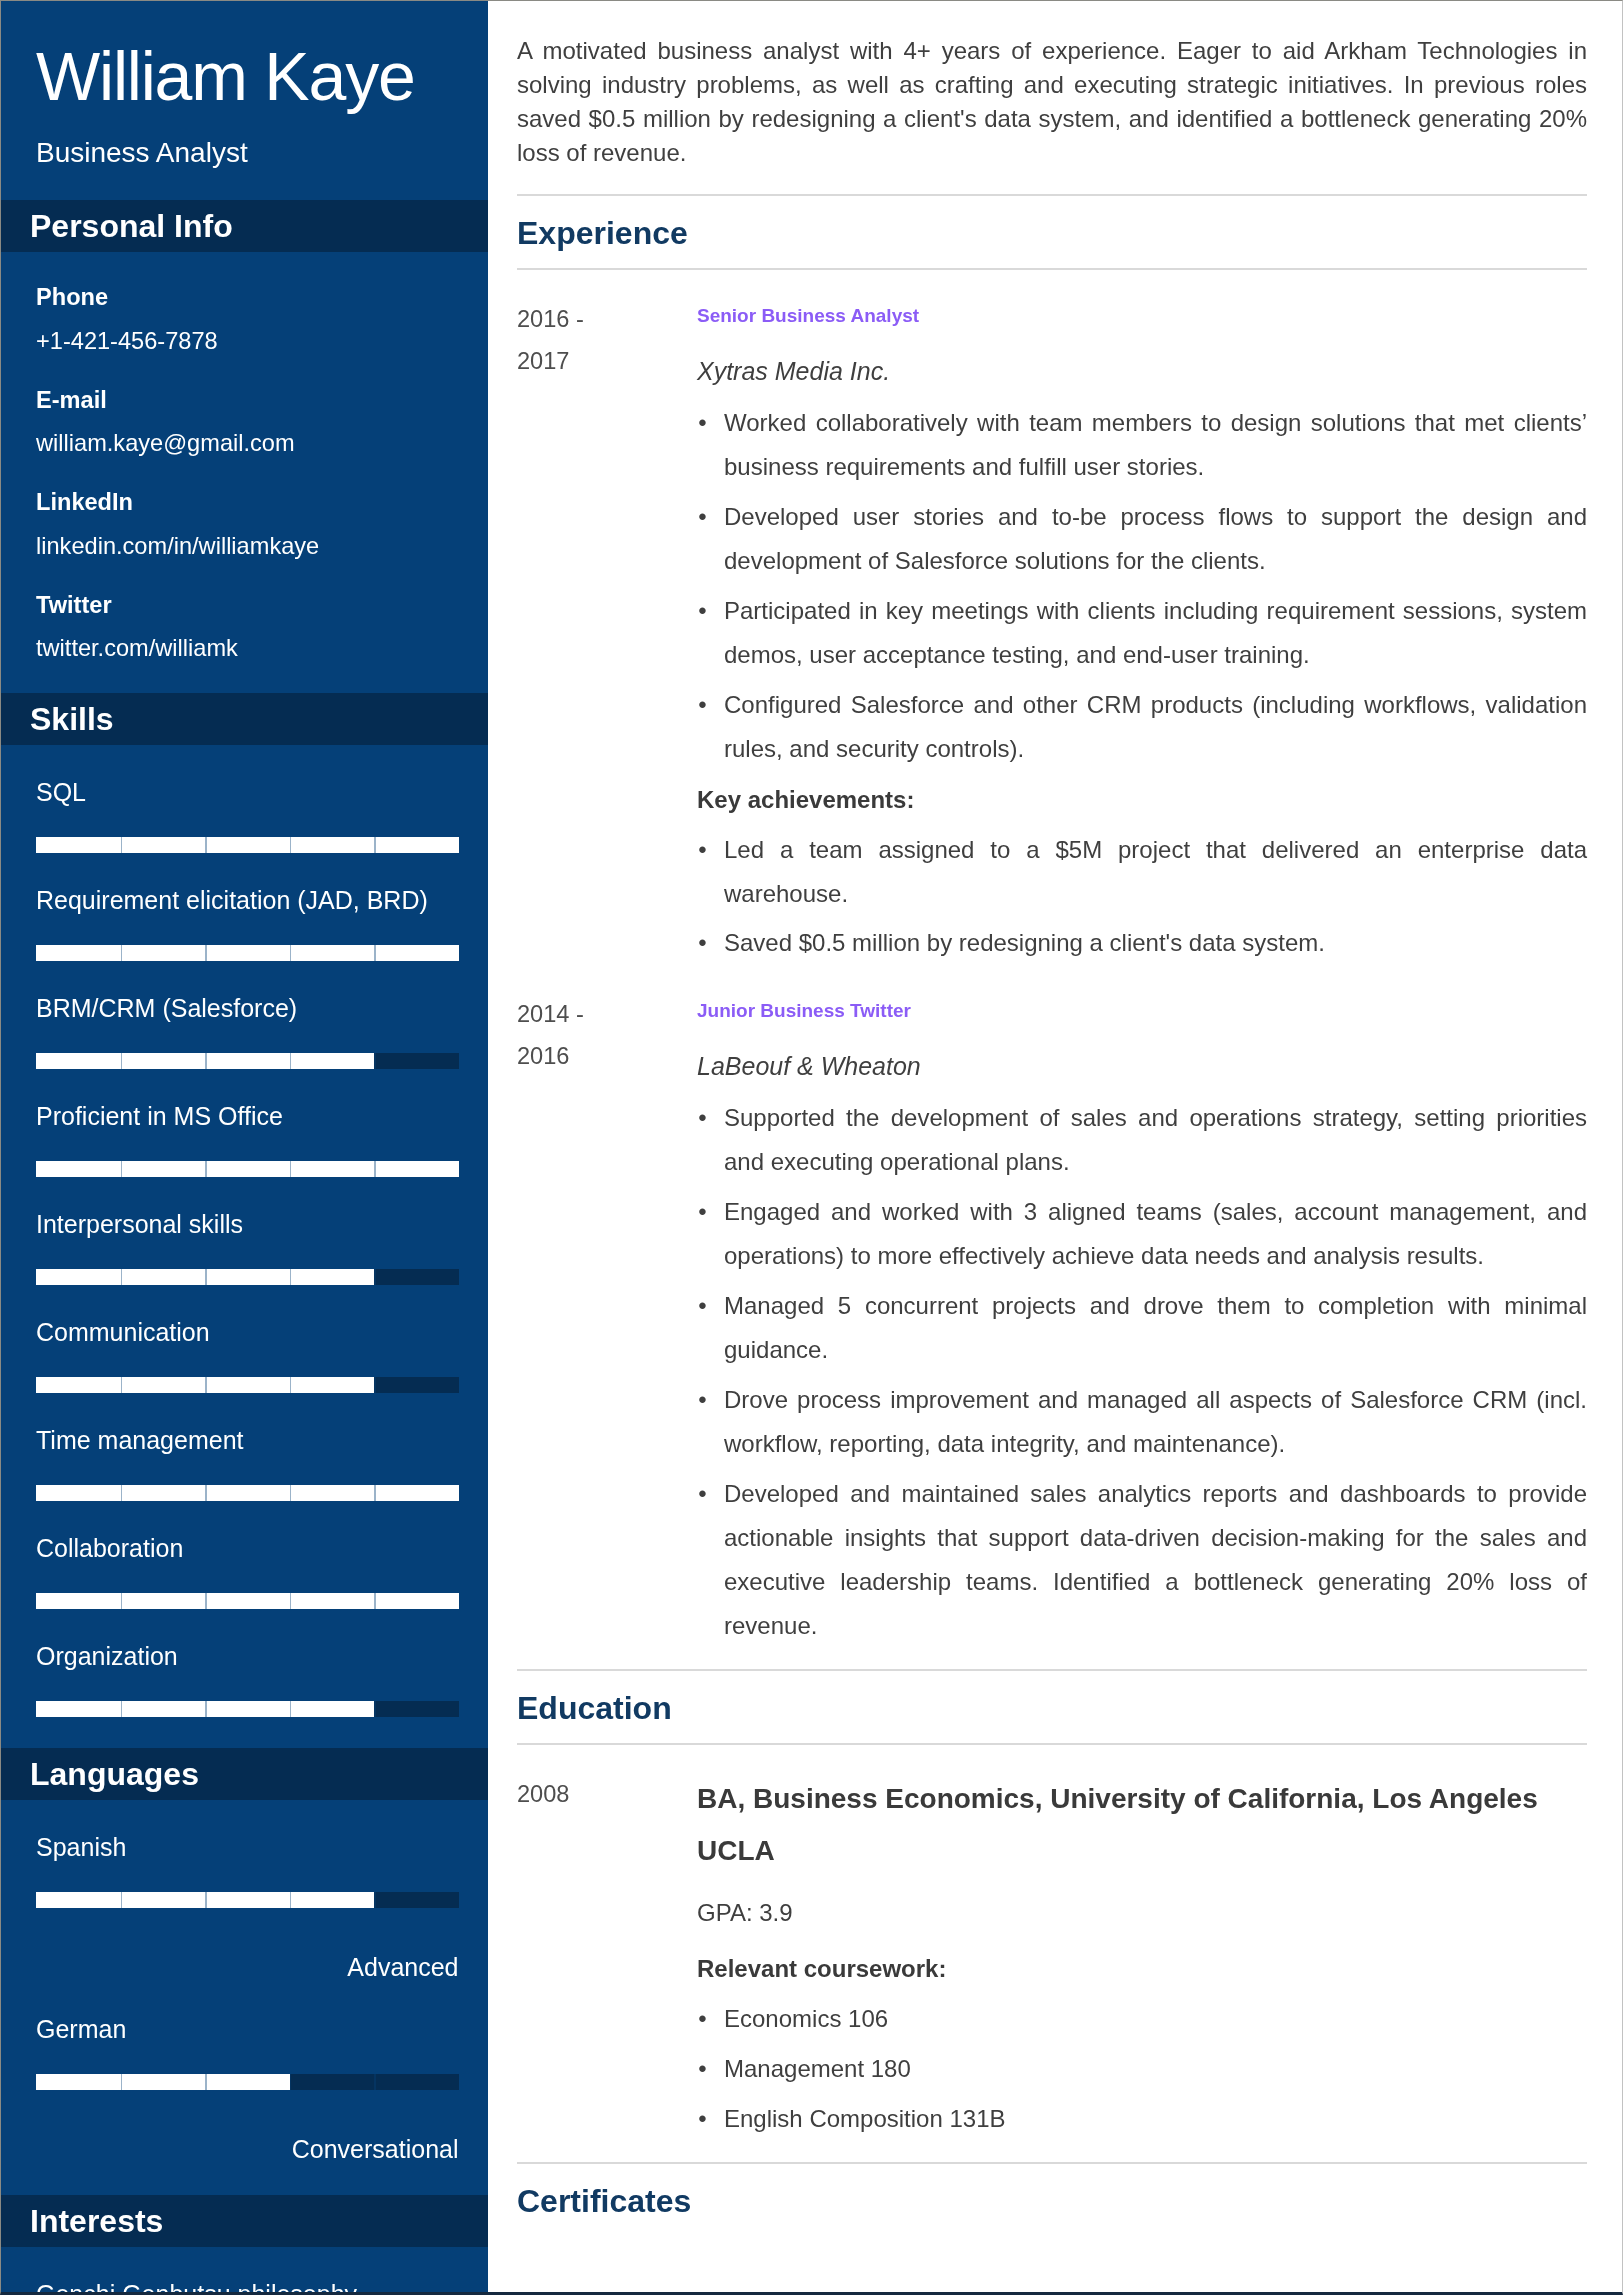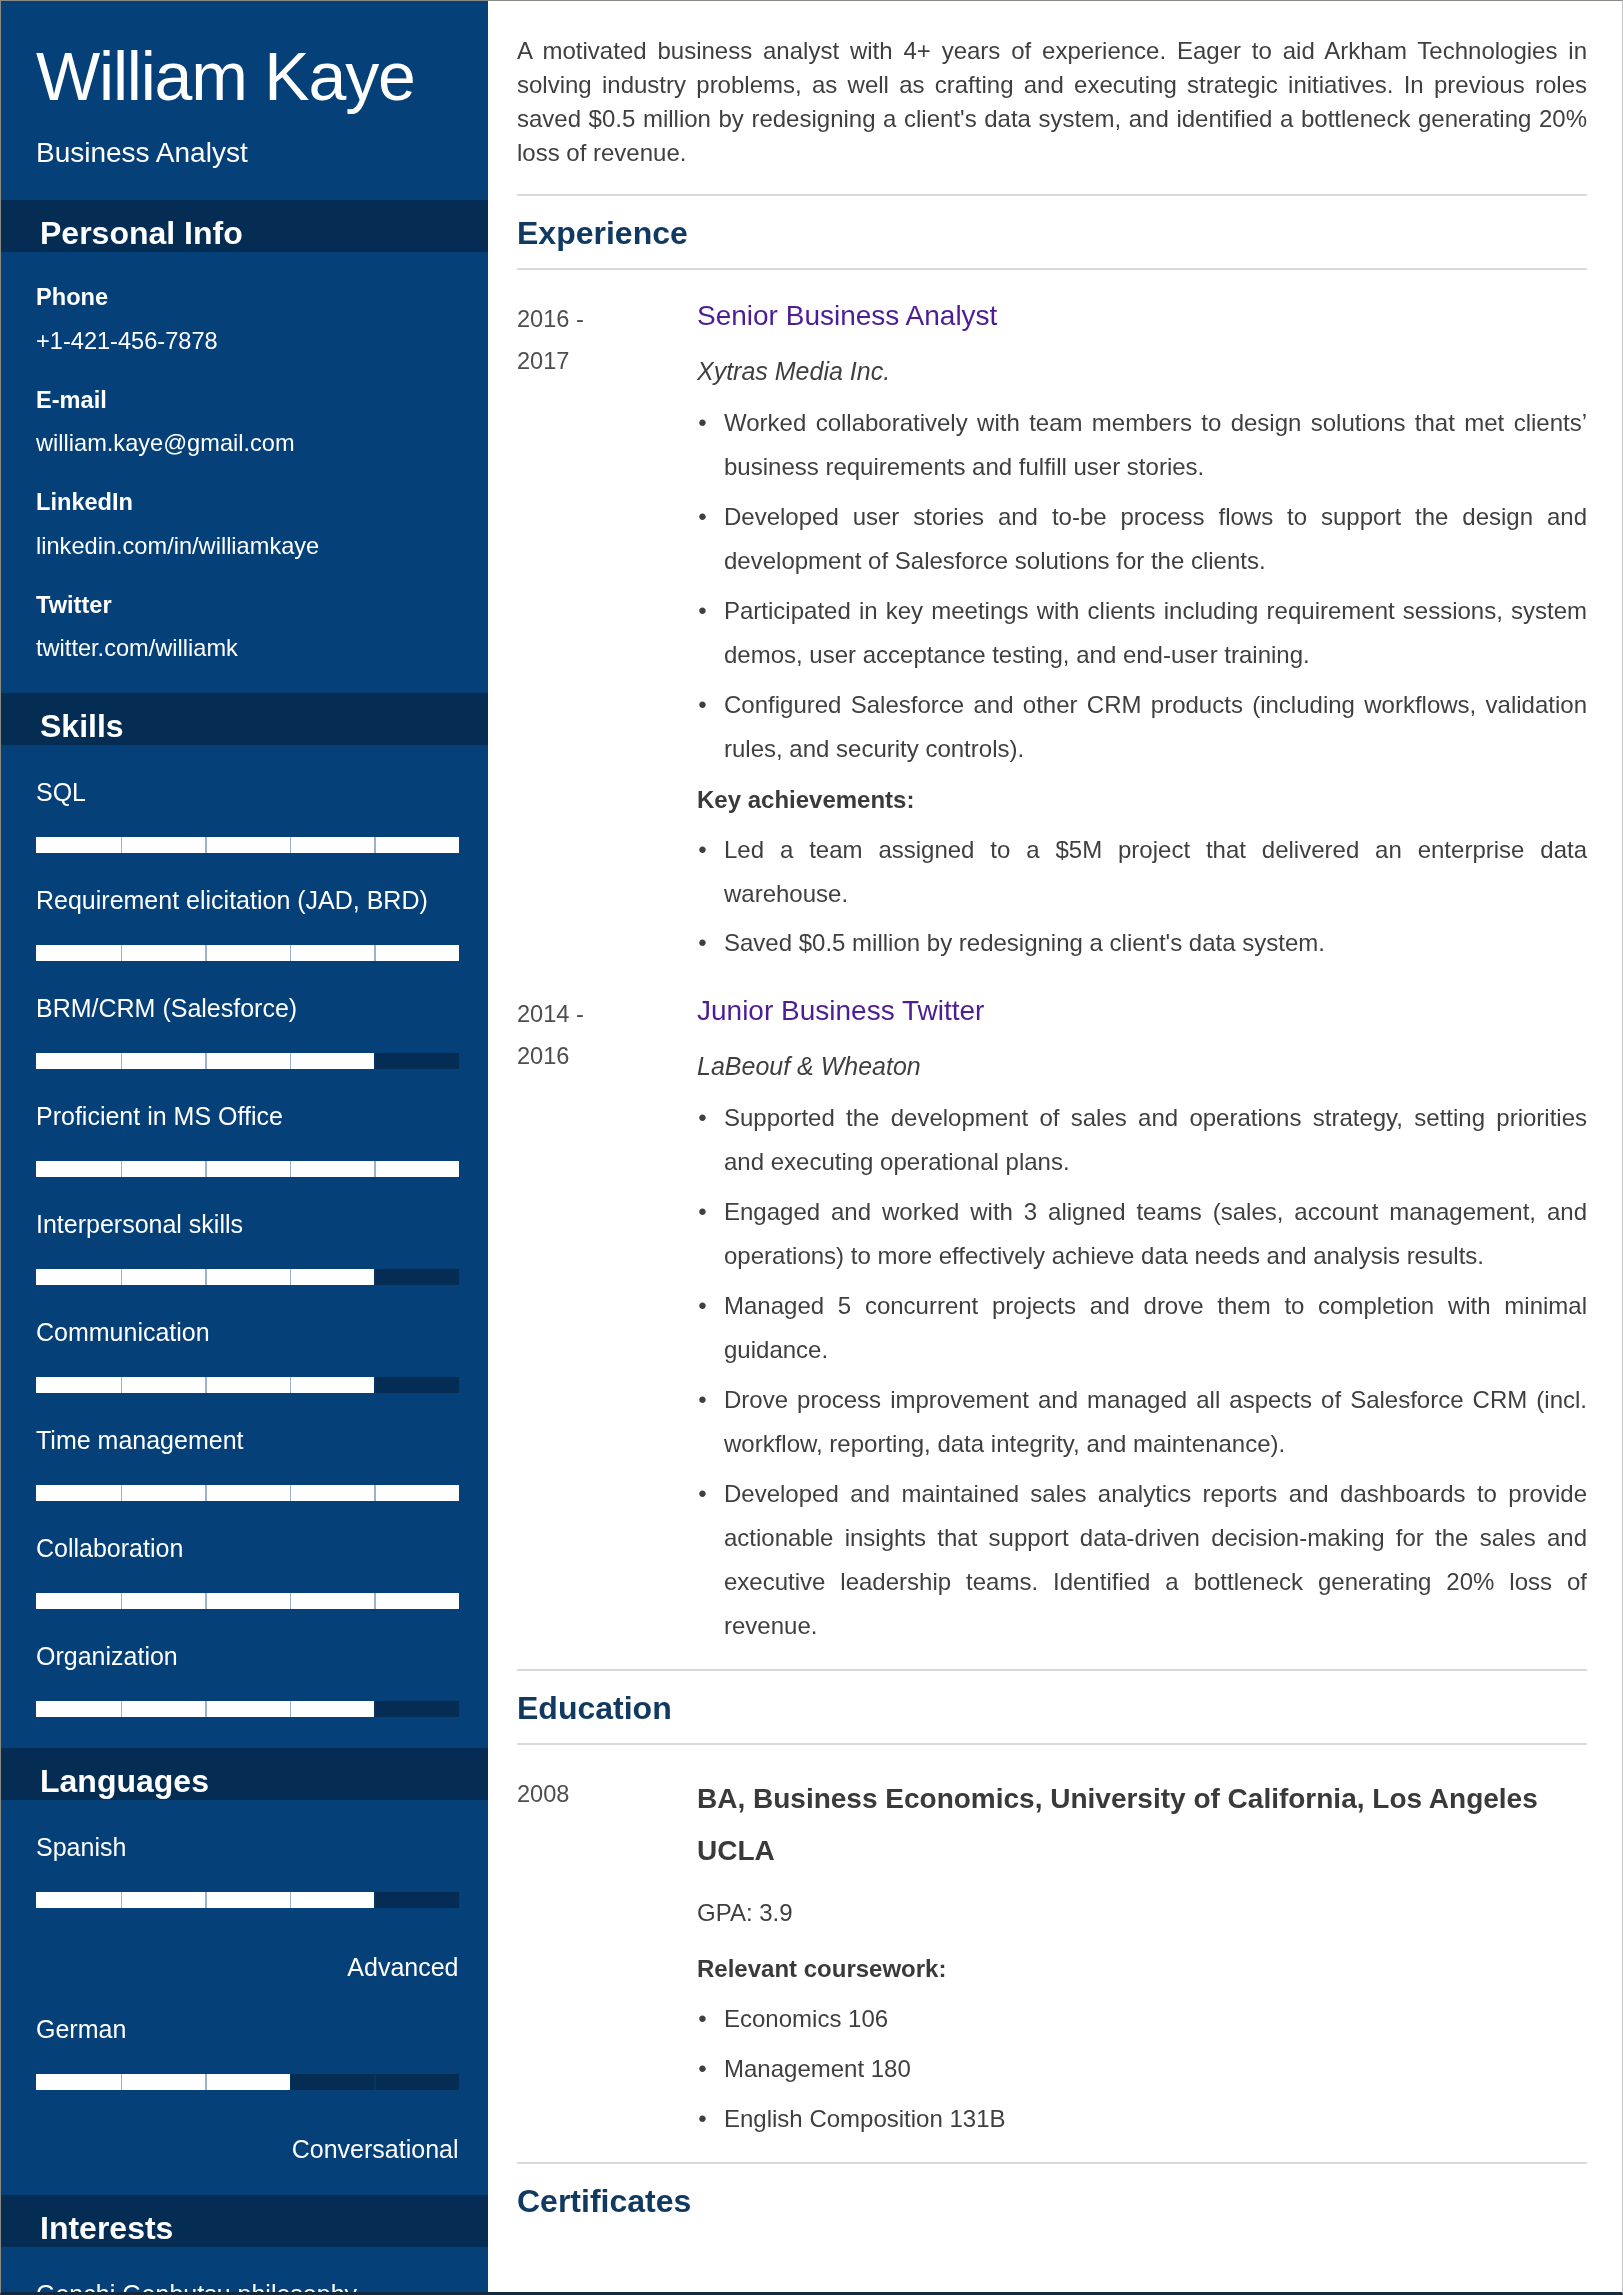--- a/index.html
+++ b/index.html
@@ -19,43 +19,43 @@
   .sidebar {
     width: 487px; flex-shrink: 0;
     color: #ffffff;
     position: relative;
   }
   .sb-head { padding: 37px 29.5px 0 35px; }
   .name { font-size: 68px; font-weight: normal; letter-spacing: -1.2px; line-height: 77px; }
   .subtitle { font-size: 28px; margin-top: 22.4px; }
   .band {
     height: 52px; margin-top: 31px;
-    display: flex; align-items: flex-end;
-    padding-left: 39px; box-sizing: border-box;
+    display: flex; align-items: center;
+    padding-left: 29px; box-sizing: border-box;
     font-size: 32px; font-weight: bold;
   }
   .sb-content { padding: 0 29.5px 0 35px; }
   .c-label { font-size: 23.6px; font-weight: bold; margin-top: 32px; }
   .c-value { font-size: 23.6px; margin-top: 16.5px; }
   .s-label { font-size: 25px; margin-top: 33px; }
   .bar { height: 16.5px; margin-top: 29.5px; position: relative; }
   .bar-fill { height: 100%; }
   .tick { position: absolute; top: 0; bottom: 0; width: 1.8px; }
   .lang-level { font-size: 25px; text-align: right; margin-top: 45px; }
   .interest { font-size: 25px; margin-top: 33px; }
   
   .main { flex: 1; padding: 0 35px 0 29px; box-sizing: border-box; color: #3f3f3f; }
   .summary { margin-top: 33px; font-size: 24px; line-height: 34px; text-align: justify; }
   .rule { height: 2.4px; border: none; margin: 0; background: #d9d9d9; }
   .rule-top { margin-top: 21px; }
   .sec-title { font-size: 32px; font-weight: bold; color: #113a62; margin: 19px 0 15.3px 0; }
   .row { display: flex; margin-top: 28px; }
   .dates { width: 180px; flex-shrink: 0; font-size: 23.6px; color: #4e4e4e; line-height: 42px; }
   .rcontent { flex: 1; min-width: 0; }
-  .job-title { font-size: 28px; font-weight: normal; color: #4c1d95; line-height: 35px; }
+  .job-title { font-size: 19px; font-weight: bold; color: #8b5cf6; line-height: 35px; }
   .company { font-size: 25px; font-style: italic; margin-top: 23.6px; }
   .bullets { list-style: none; margin: 15.3px 0 0 0; padding: 0; }
   .bullets li {
     position: relative; padding-left: 27px;
     font-size: 24px; line-height: 44px; text-align: justify;
     margin-top: 5.9px;
   }
   .bullets li::before { content: "\2022"; position: absolute; left: 1.2px; }
   .sub-head { font-size: 24px; font-weight: bold; color: #3a3a3a; line-height: 44px; margin-top: 7px; }
   .degree { font-size: 28px; font-weight: bold; color: #3a3a3a; line-height: 52px; }

